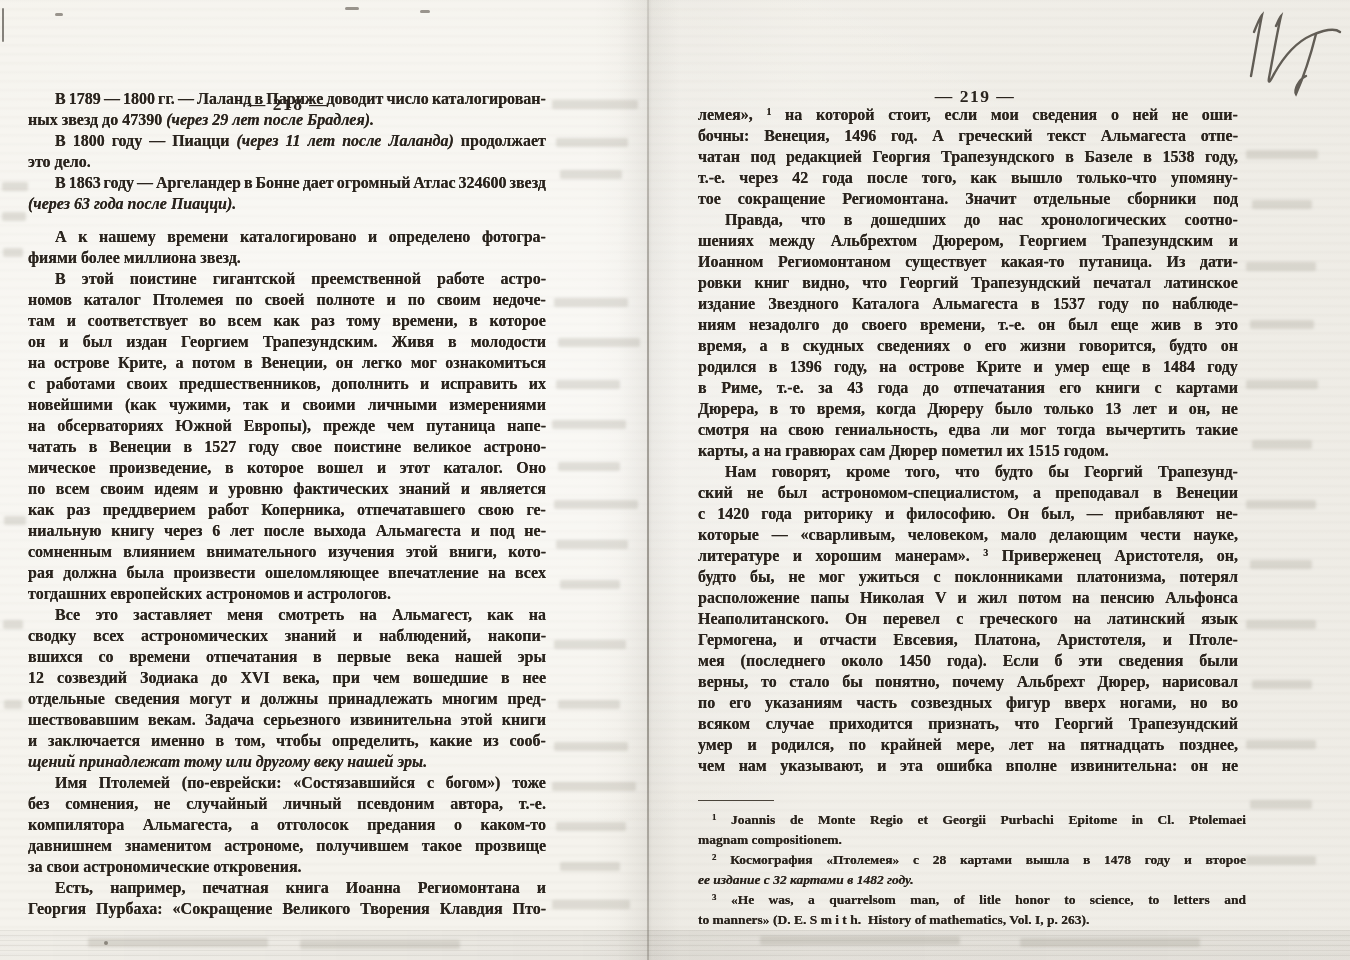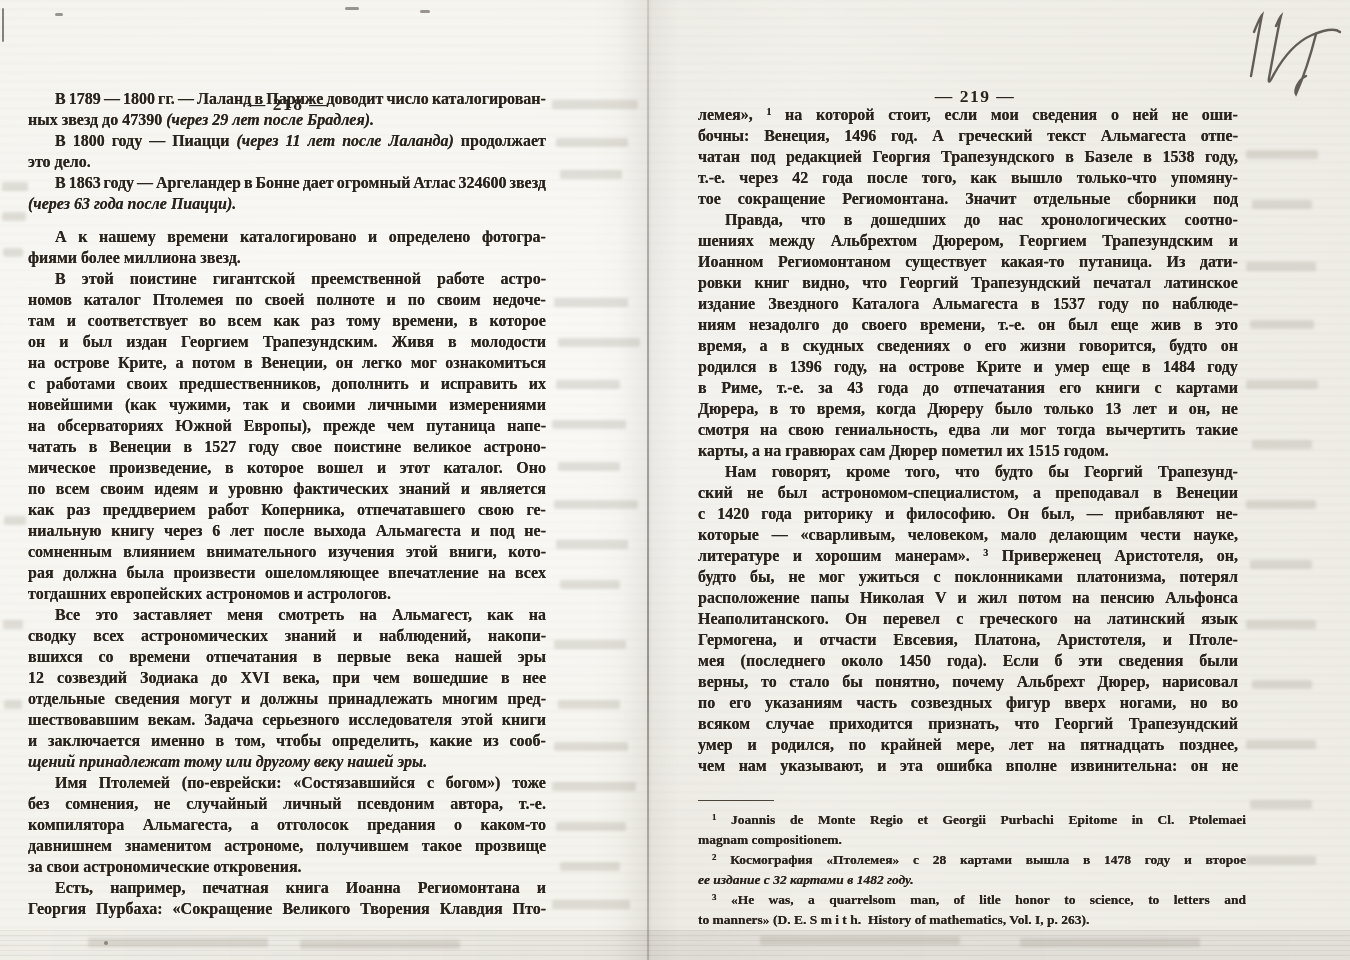--- a/index.html
+++ b/index.html
@@ -341,21 +341,21 @@
         <span class="">должны</span>
         <span class="">принадлежать</span>
         <span class="">многим</span>
         <span class="">пред-</span>
       </div>
       <div class="line">
         <span class="">шествовавшим</span>
         <span class="">векам.</span>
         <span class="">Задача</span>
         <span class="">серьезного</span>
-        <span class="">исследователя</span>
+        <span class="">извинительна</span>
         <span class="">этой</span>
         <span class="">книги</span>
       </div>
       <div class="line">
         <span class="">и</span>
         <span class="">заключается</span>
         <span class="">именно</span>
         <span class="">в</span>
         <span class="">том,</span>
         <span class="">чтобы</span>

